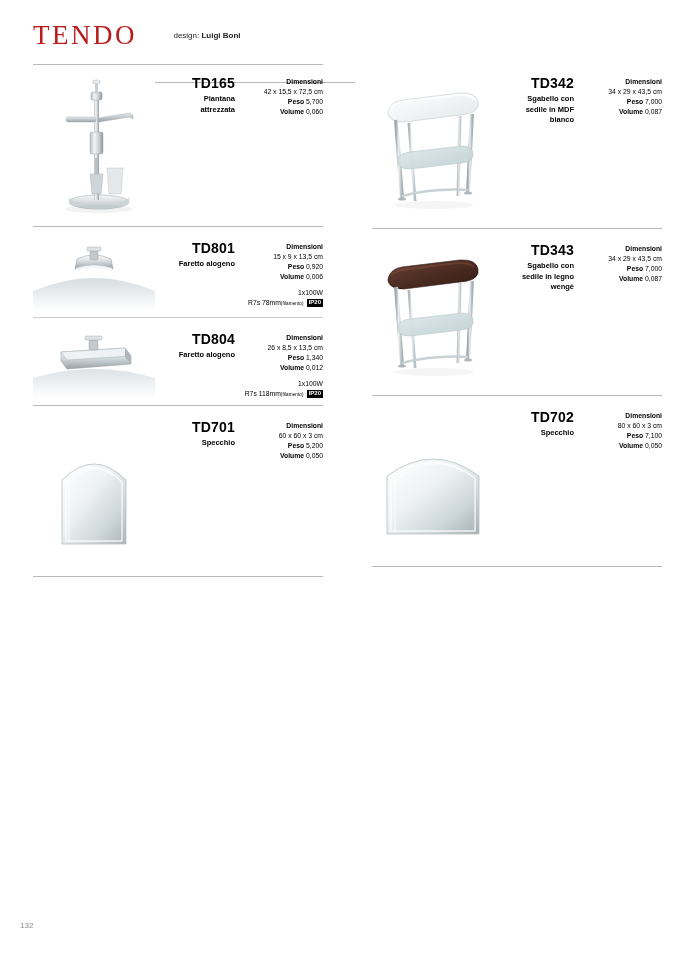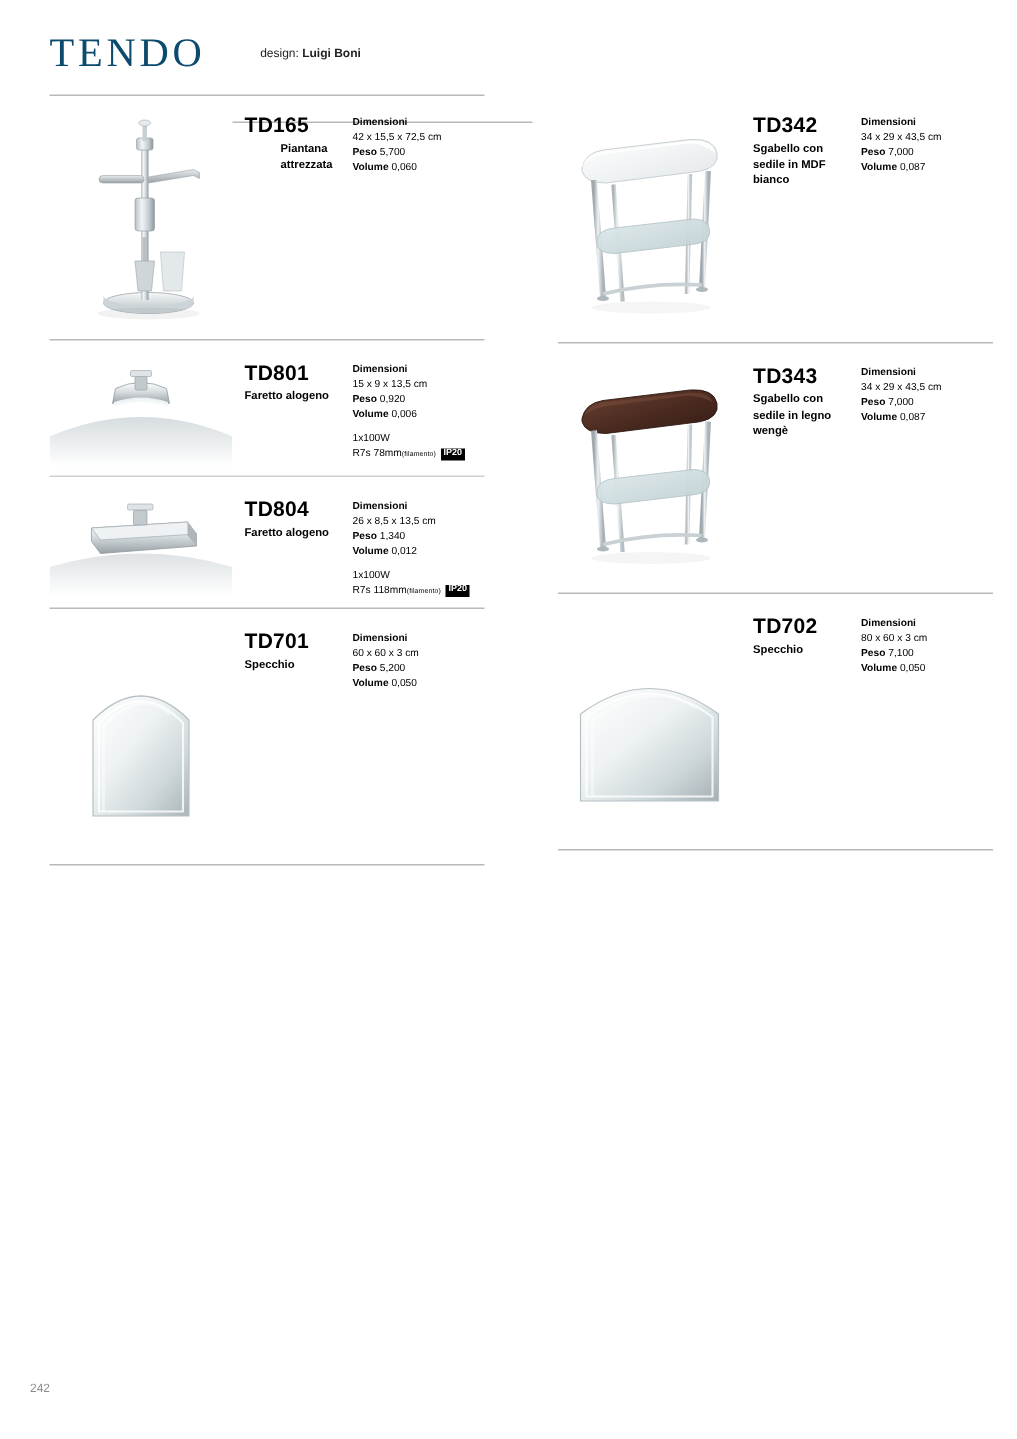--- a/index.html
+++ b/index.html
@@ -25,39 +25,40 @@
     position: absolute;
     left: 33px;
     top: 22px;
     width: 612px;
   }
   .brand-title {
     font-family: "Liberation Serif", serif;
     font-size: 27px;
     letter-spacing: 2.5px;
     font-weight: 400;
-    color: #0c4a6e;
+    color: #b91c1c;
     display: inline-block;
     line-height: 1;
   }
   .designer {
     display: inline-block;
     margin-left: 32px;
     font-size: 8px;
     color: #222;
     vertical-align: 6px;
   }
   .designer b {
     font-weight: bold;
   }
   
   .col {
     position: absolute;
     top: 62px;
     width: 290px;
+    text-align: right;
   }
   .col-left { left: 33px; }
   .col-right { left: 372px; }
 
   .rule {
     border: 0;
     border-top: 1px solid #b9b9b9;
     margin: 0;
     height: 0;
   }
@@ -504,15 +505,15 @@
             <span>7,100</span><br>
             <span class="lbl">Volume</span>
             <span>0,050</span>
           </div>
         </div>
       </div>
     </div>
     <hr class="rule" style="margin-top:6px;">
   </div>
 
-  <div class="page-number">242</div>
+  <div class="page-number">132</div>
 
 </div>
 
 </body></html>

